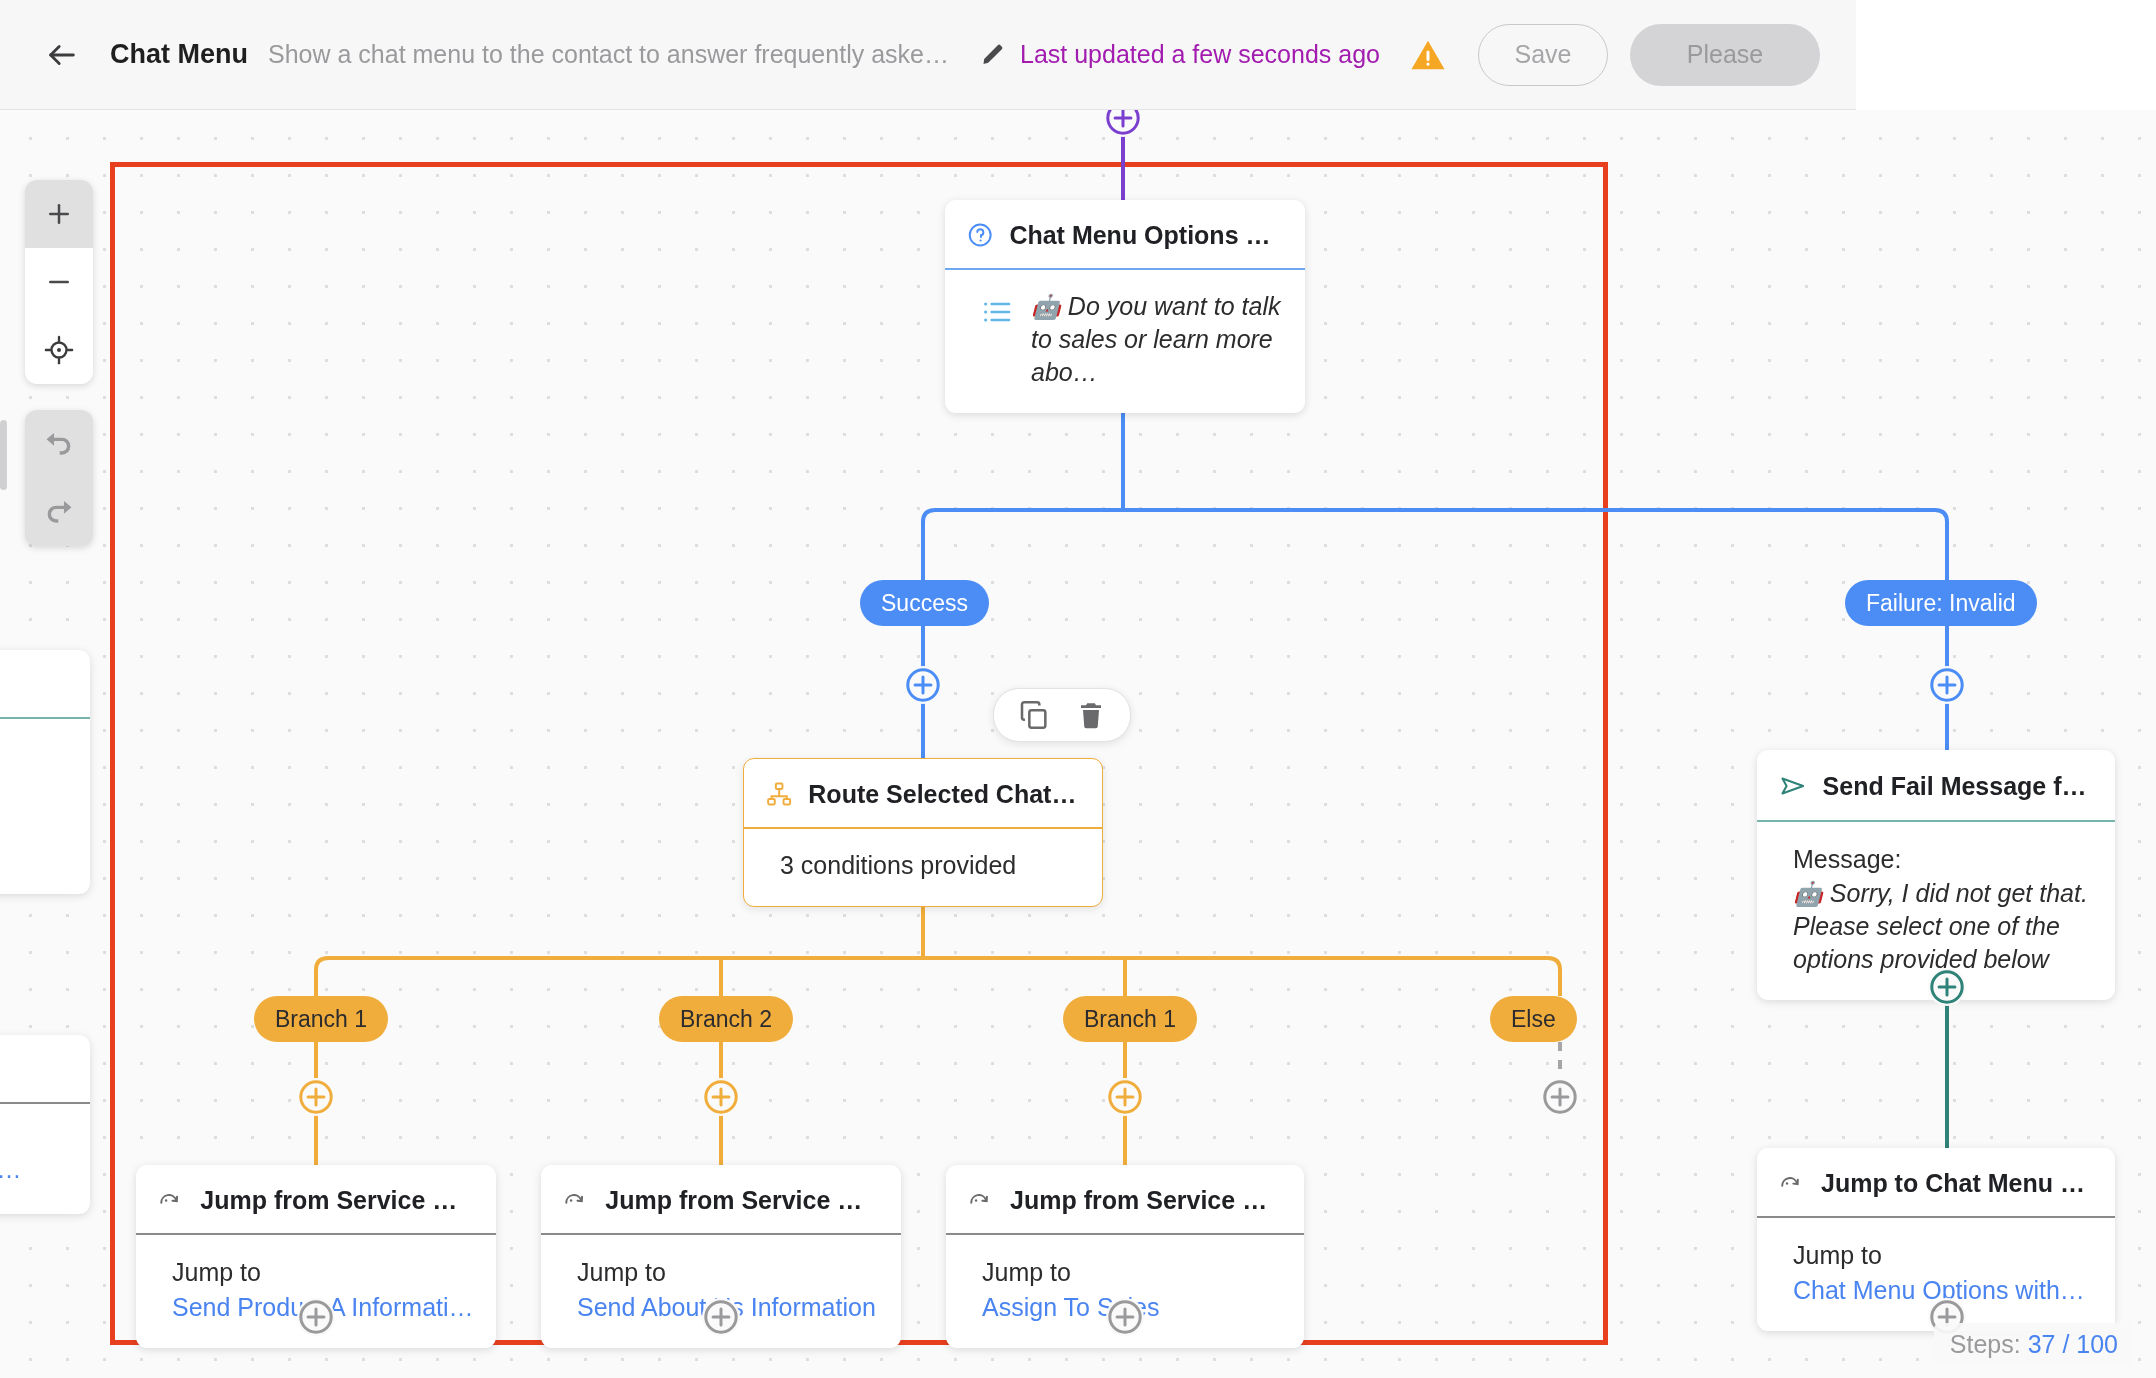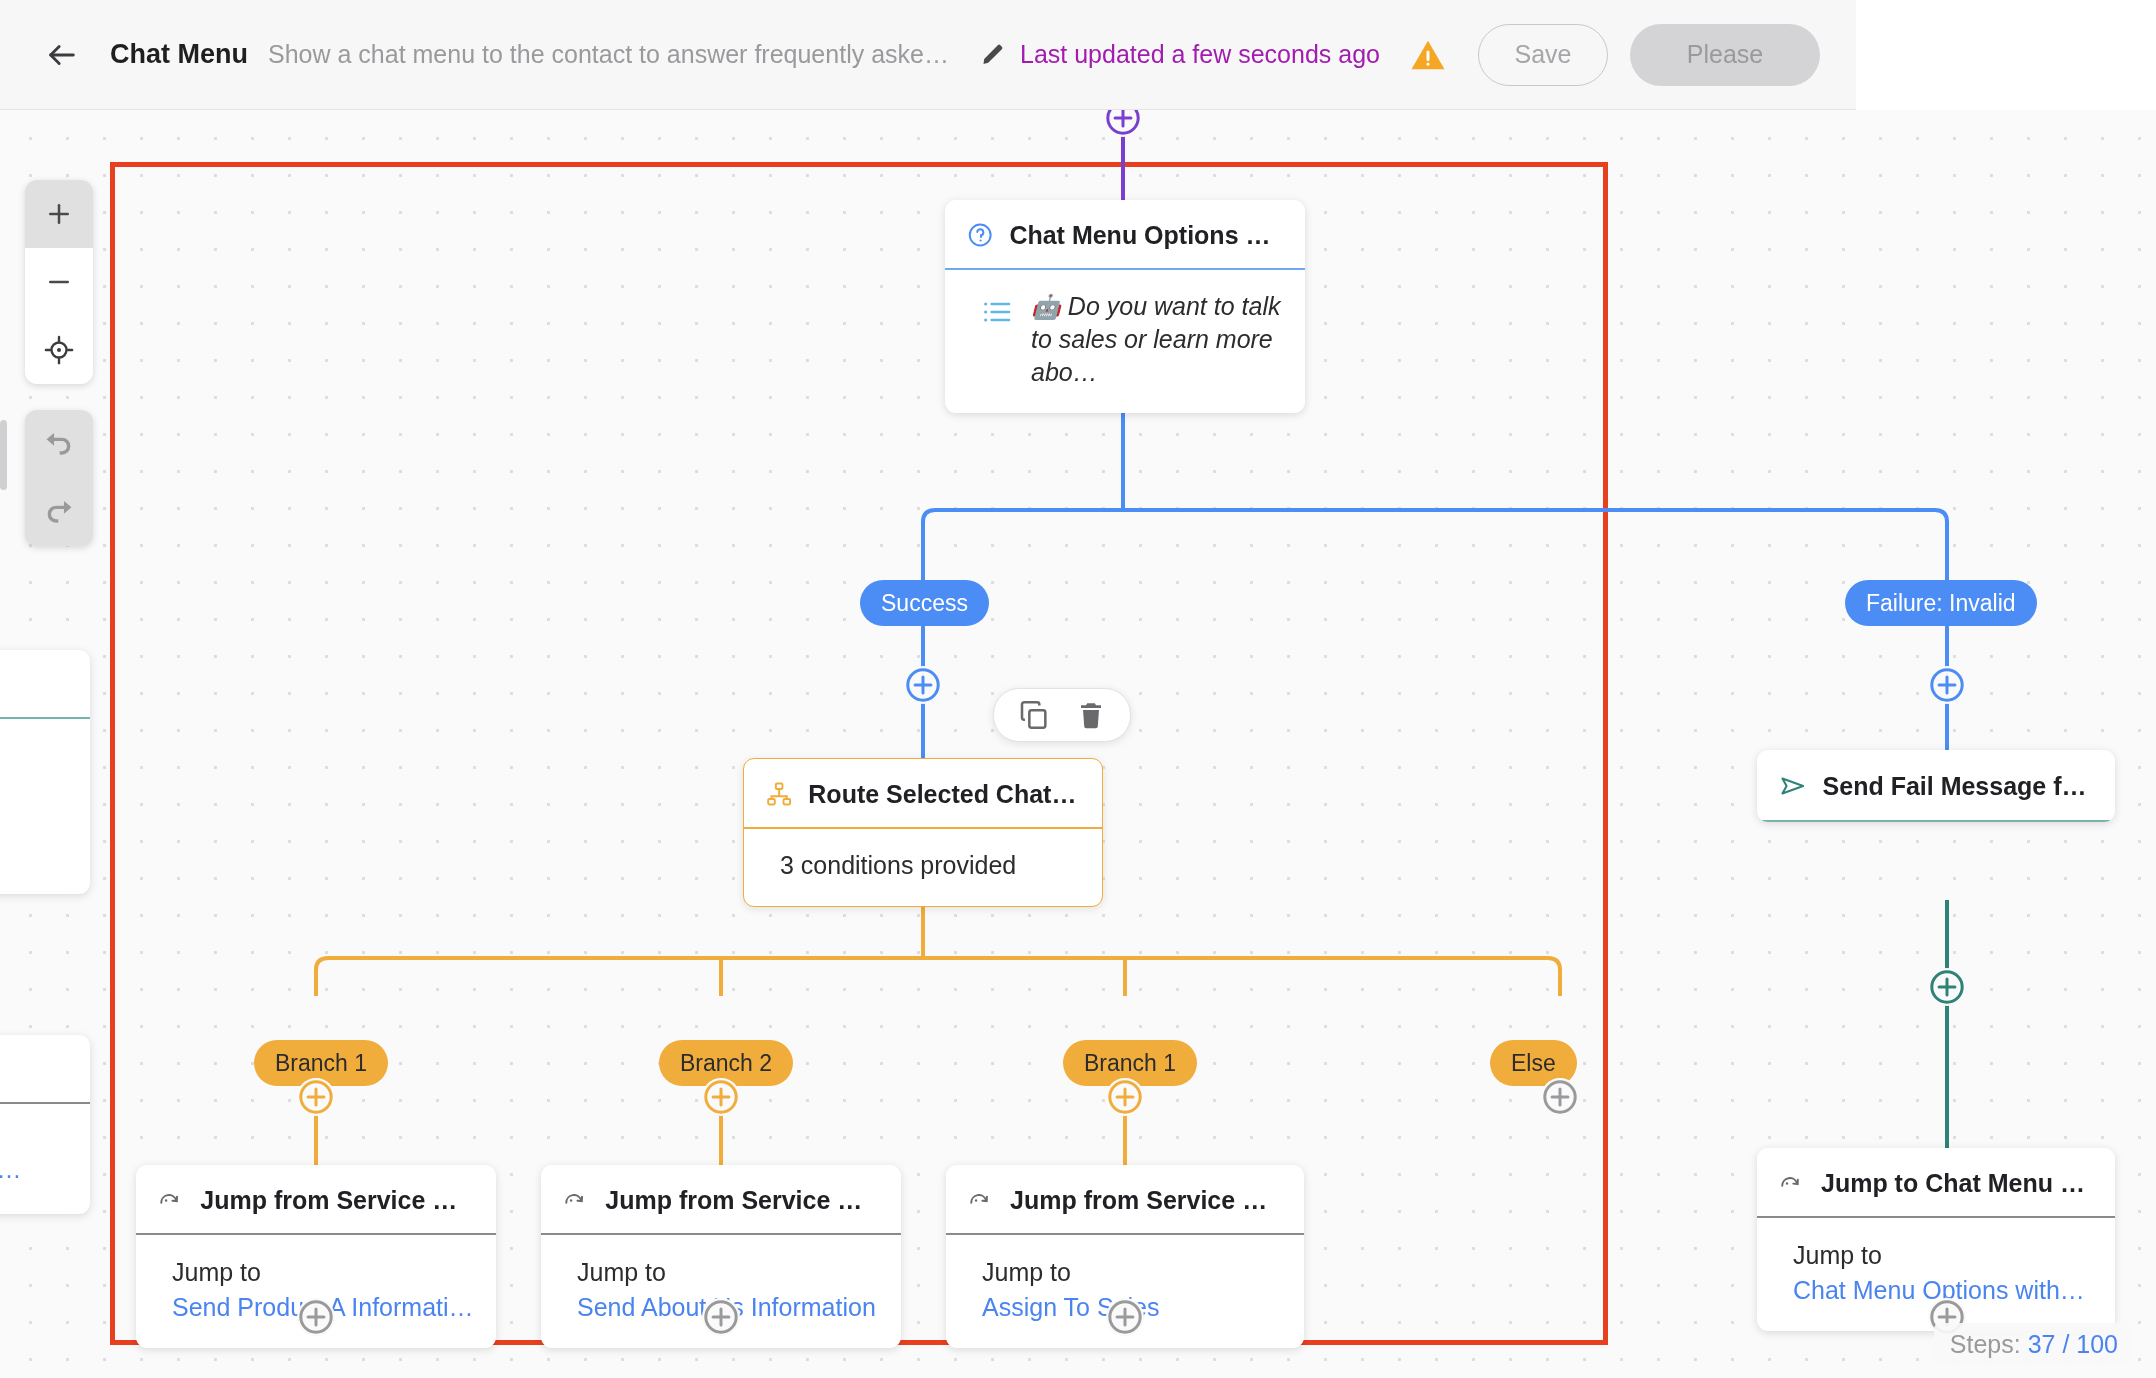--- a/index.html
+++ b/index.html
@@ -135,21 +135,21 @@
 
   
   .pill {
     position: absolute; z-index: 12;
     height: 46px; border-radius: 23px;
     display: flex; align-items: center; justify-content: center;
     font-size: 23px; padding: 0 21px; white-space: nowrap;
     cursor: pointer;
   }
   .pill-blue  { background: #4b8df5; color: #ffffff; }
-  .pill-amber { background: #f0ad3c; color: #2c2c2e; margin-top: 44px; }
+  .pill-amber { background: #f0ad3c; color: #2c2c2e; }
 
   
   .plus {
     position: absolute; z-index: 14;
     width: 38px; height: 38px; border-radius: 50%;
     background: #fafafa;
     display: flex; align-items: center; justify-content: center;
     cursor: pointer;
   }
   .plus svg { display: block; }
@@ -370,20 +370,24 @@
       </div>
     </div>
 
     <div class="node" style="left:1757px; top:640px; width:358px;">
       <div class="node-head hd-green">
         <svg width="32" height="32" viewBox="0 0 24 24" fill="none" stroke="#2e8277" stroke-width="1.8" stroke-linejoin="round">
           <path d="M3 5.5L21 12 3 18.5l3.6-6.5z"></path>
         </svg>
         <div class="ttl">Send Fail Message for C…</div>
       </div>
+      <div class="node-body">
+        <div class="body-label">Message:</div>
+        <div class="body-text italic"><span class="emoji">🤖</span> <span>Sorry, I did not get that. Please select one of the options provided below</span></div>
+      </div>
     </div>
 
     <div class="node" style="left:136px; top:1055px; width:360px;">
       <div class="node-head hd-gray">
         <svg width="30" height="30" viewBox="0 0 24 24" fill="none" stroke="#6a6a6c" stroke-width="1.8" stroke-linecap="round">
           <path d="M3 14.5a7 7 0 0 1 13.6-2.4"></path>
             <polyline points="13.2,12.6 17.2,13 17.4,9"></polyline>
           <circle cx="7.4" cy="12.4" r="1.1" fill="#6a6a6c" stroke="none"></circle>
         </svg>
         <div class="ttl">Jump from Service B to …</div>

